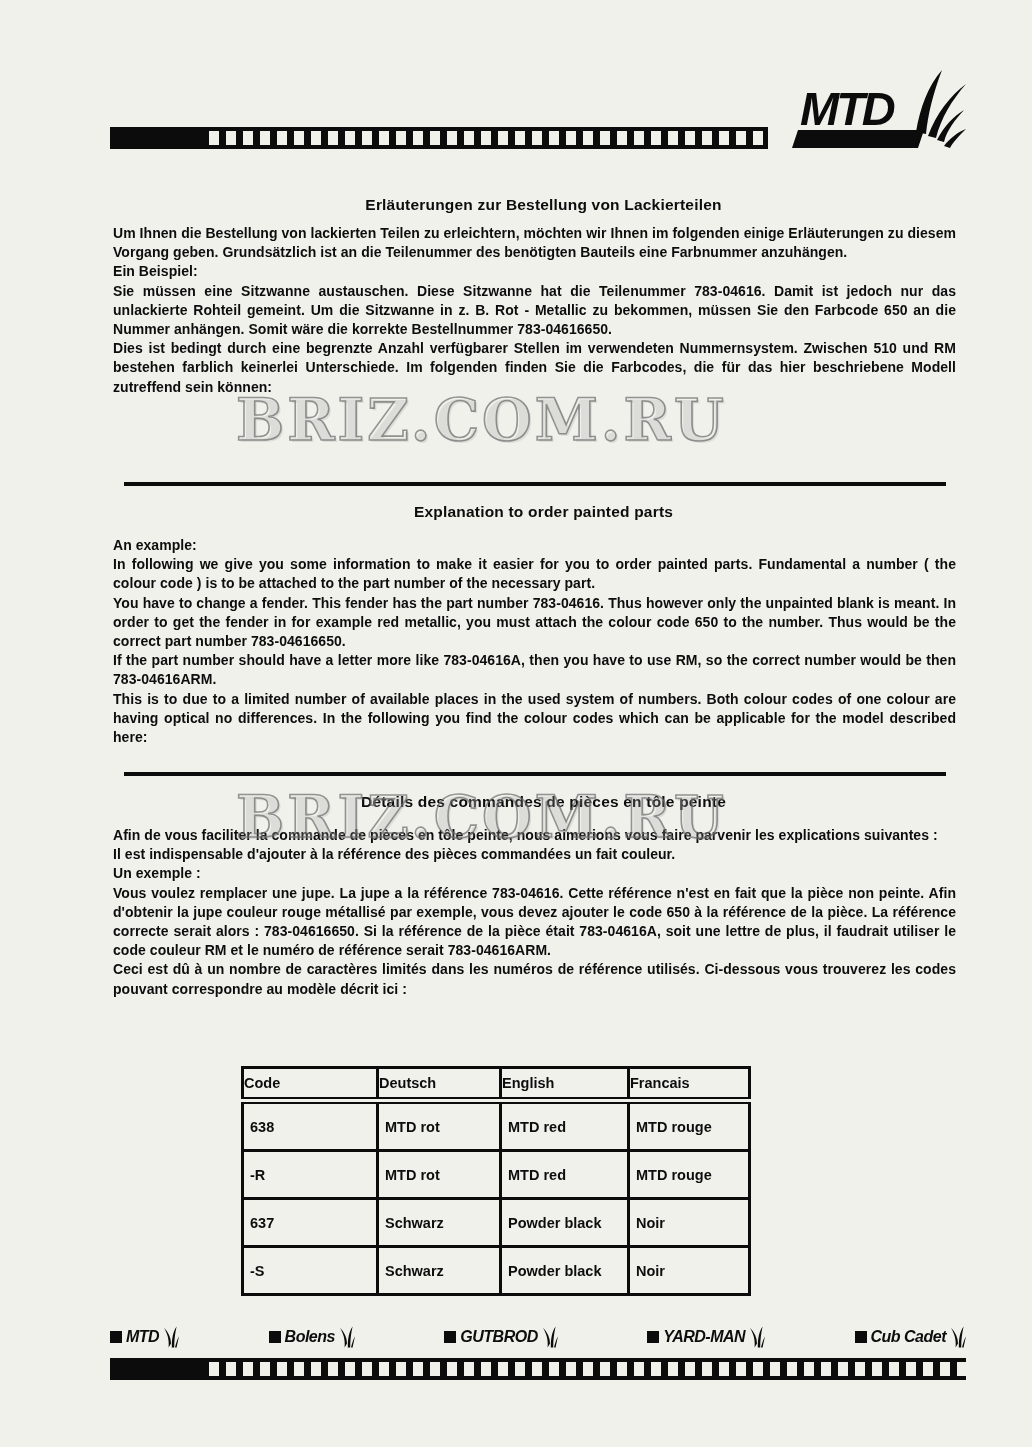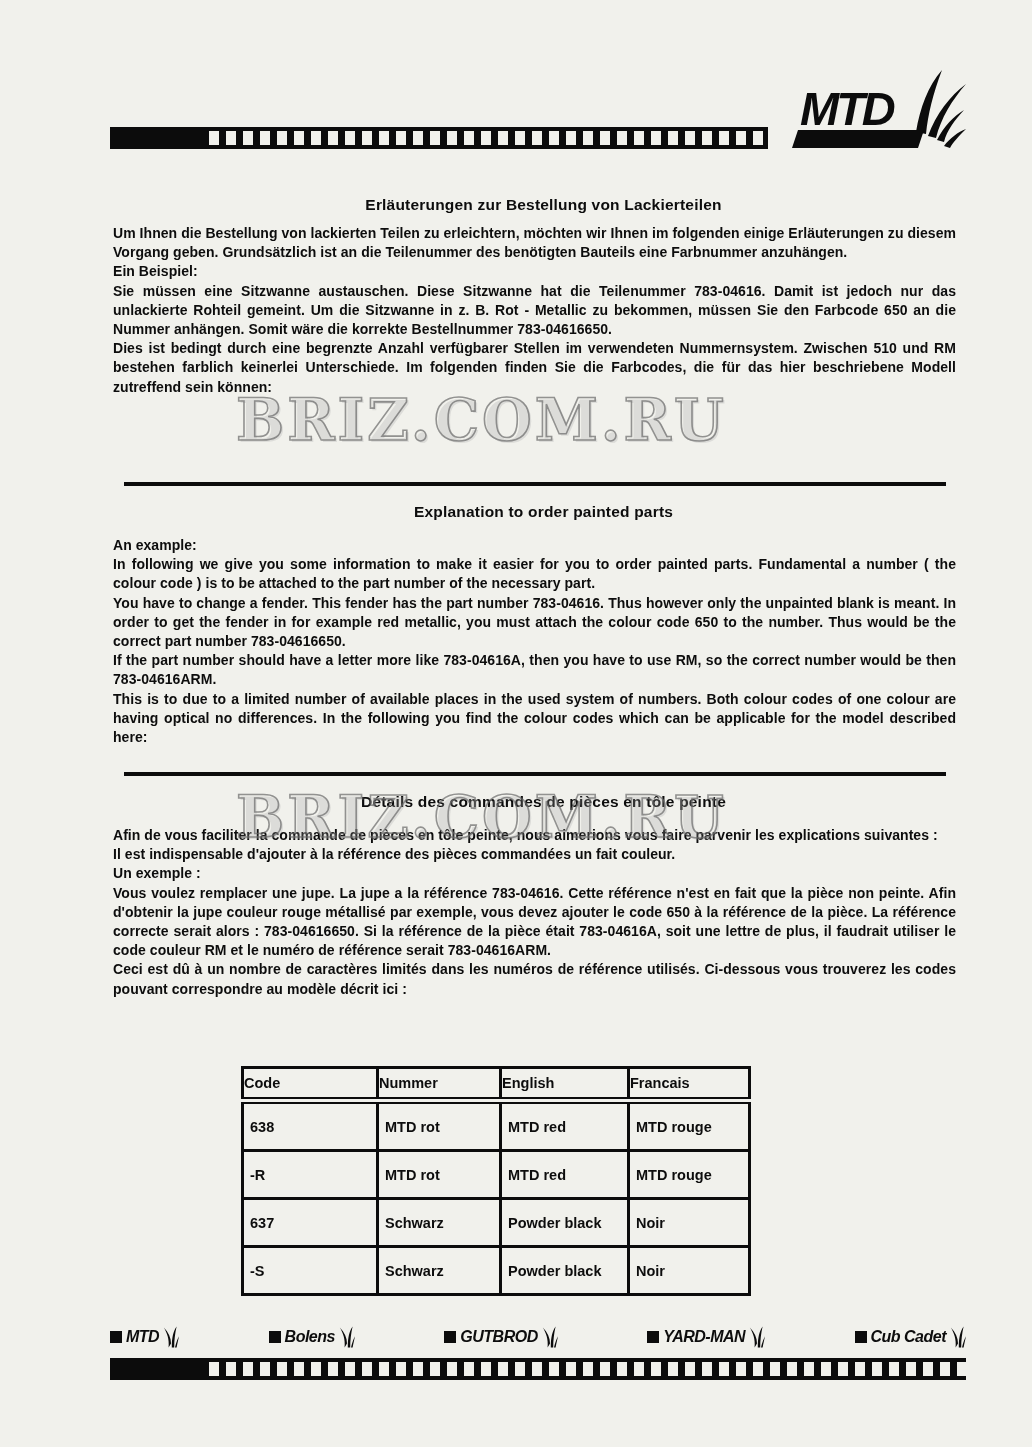--- a/index.html
+++ b/index.html
@@ -130,21 +130,21 @@
   <p>Il est indispensable d'ajouter à la référence des pièces commandées un fait couleur.</p>
   <p>Un exemple :</p>
   <p>Vous voulez remplacer une jupe. La jupe a la référence 783-04616. Cette référence n'est en fait que la pièce non peinte. Afin d'obtenir la jupe couleur rouge métallisé par exemple, vous devez ajouter le code 650 à la référence de la pièce. La référence correcte serait alors : 783-04616650. Si la référence de la pièce était 783-04616A, soit une lettre de plus, il faudrait utiliser le code couleur RM et le numéro de référence serait 783-04616ARM.</p>
   <p>Ceci est dû à un nombre de caractères limités dans les numéros de référence utilisés. Ci-dessous vous trouverez les codes pouvant correspondre au modèle décrit ici :</p>
 </div>
 
 <table id="code-table">
   <thead>
     <tr>
       <th class="col-code">Code</th>
-      <th class="col-de">Nummer</th>
+      <th class="col-de">Deutsch</th>
       <th class="col-en">English</th>
       <th class="col-fr">Francais</th>
     </tr>
   </thead>
   <tbody>
     <tr>
       <td>638</td>
       <td>MTD rot</td>
       <td>MTD red</td>
       <td>MTD rouge</td>

